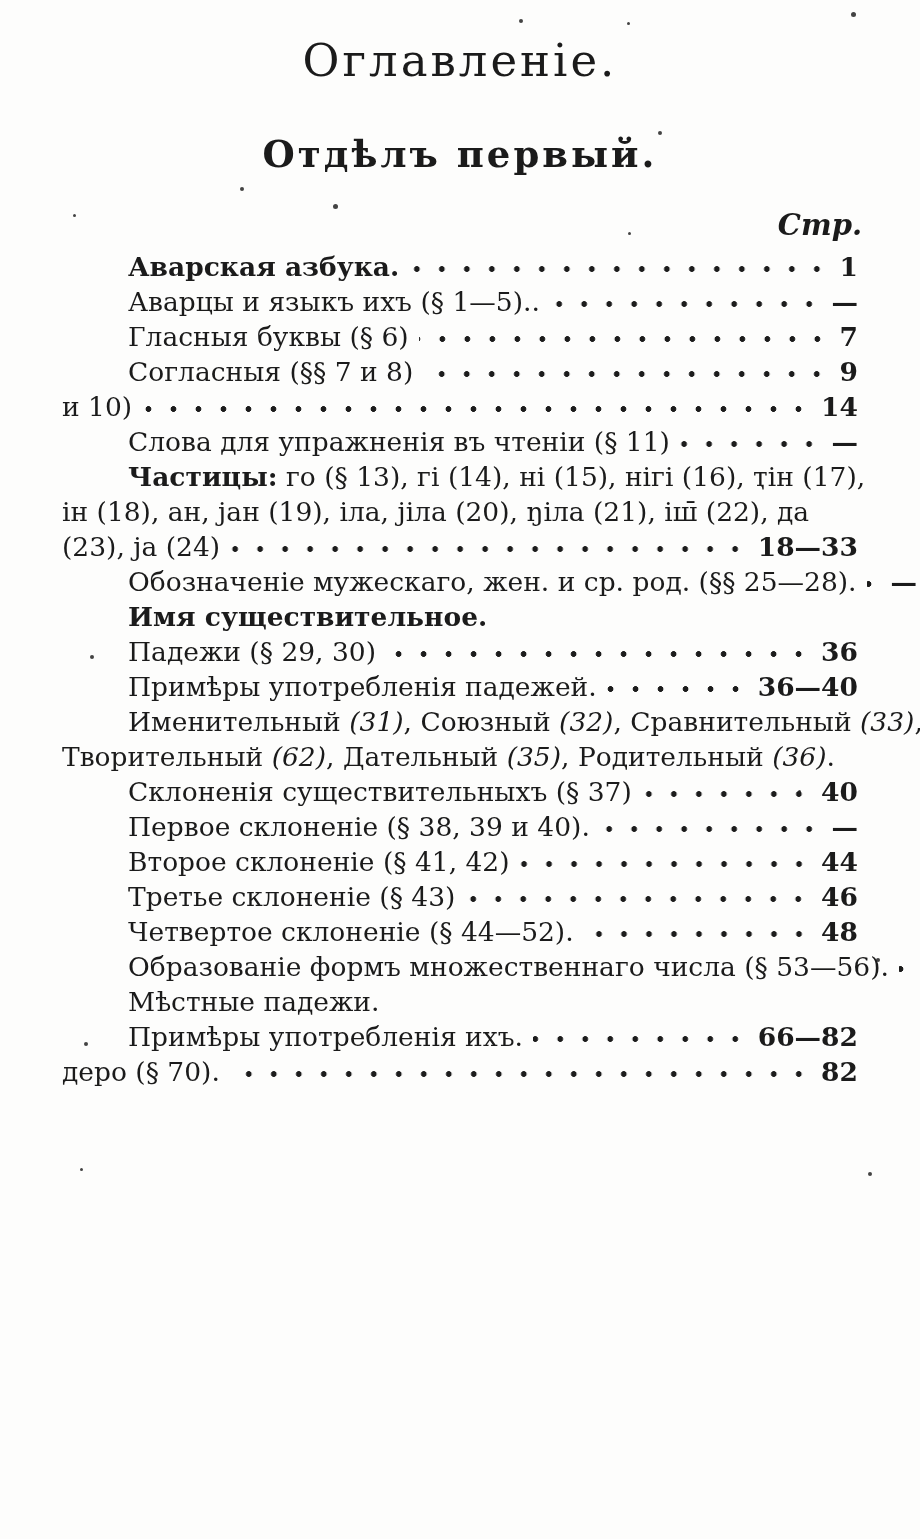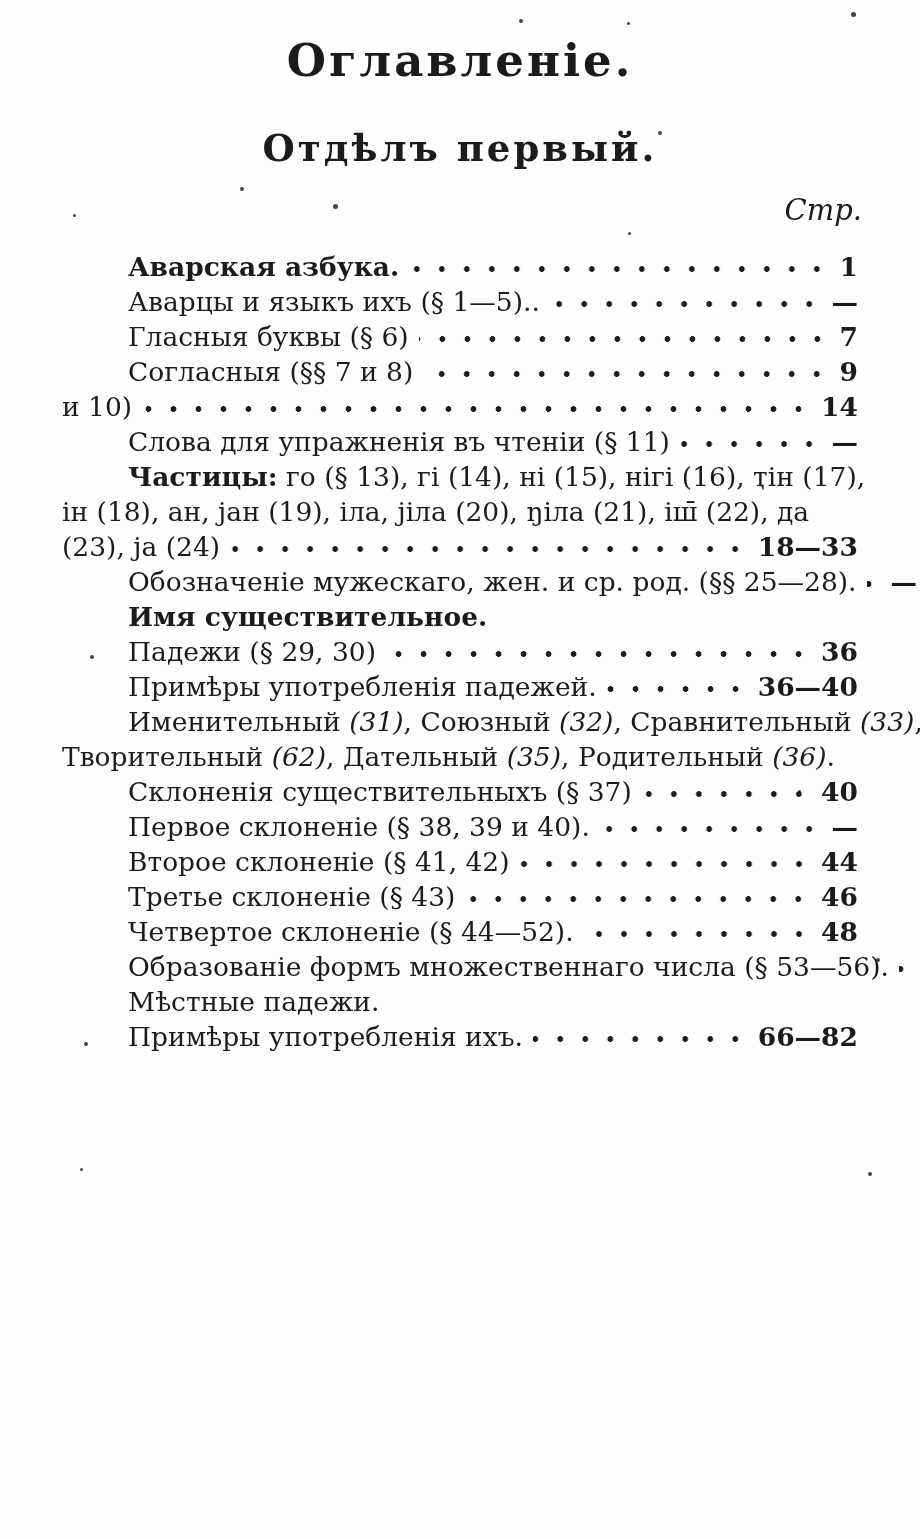--- a/index.html
+++ b/index.html
@@ -8,34 +8,34 @@
     width:920px;height:1539px;
     margin:0 auto;
     background:#fdfdfc;
     color:#1b1b1b;
     font-family:"DejaVu Serif","Liberation Serif",serif;
     overflow:hidden;
   }
   .title{
     position:absolute;top:34px;left:0;right:0;
     text-align:center;
-    font-size:45px;font-weight:bold;
+    font-size:45px;font-weight:normal;
     letter-spacing:3px;
     margin:0;
   }
   .section{
     position:absolute;top:120px;left:0;right:0;
     text-align:center;
     font-size:37px;font-weight:bold;
     letter-spacing:3px;
-    margin:6px;
+    margin:12px;
   }
   .str-label{
-    position:absolute;top:193px;right:58px;
-    font-size:29px;font-style:italic;font-weight:normal;
+    position:absolute;top:208px;right:58px;
+    font-size:29px;font-style:italic;font-weight:bold;
   }
   .toc{
     position:absolute;top:249px;left:62px;right:62px;
   }
   .row{
     display:flex;align-items:baseline;
     font-size:26.5px;line-height:35px;
   }
   .row.first{padding-left:66px;}
   .row.cont{padding-left:0;}
@@ -193,20 +193,26 @@
       <div class="row first">
 
     <span class="txt">Мѣстные падежи.</span>
 
   </div>
       <div class="row first">
 
     <span class="txt">Примѣры употребленія ихъ.</span>
     <span class="leader"></span>
     <span class="pg">66—82</span>
+  </div>
+      <div class="row cont">
+
+    <span class="txt">деро (§ 70).</span>
+    <span class="leader"></span>
+    <span class="pg">82</span>
   </div>
     </div>
 
   <div class="speck" style="left:851px;top:12px;width:5px;height:5px;"></div>
   <div class="speck" style="left:519px;top:19px;width:4px;height:4px;"></div>
   <div class="speck" style="left:627px;top:22px;width:3px;height:3px;"></div>
   <div class="speck" style="left:658px;top:131px;width:4px;height:4px;"></div>
   <div class="speck" style="left:240px;top:187px;width:4px;height:4px;"></div>
   <div class="speck" style="left:333px;top:204px;width:5px;height:5px;"></div>
   <div class="speck" style="left:73px;top:214px;width:3px;height:3px;"></div>

